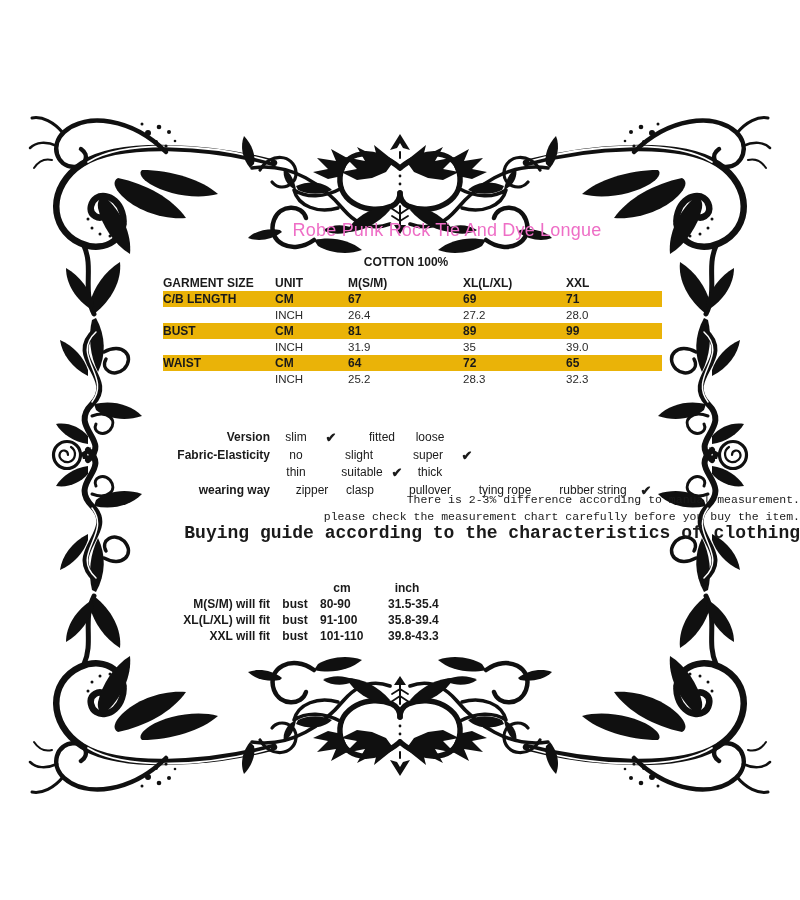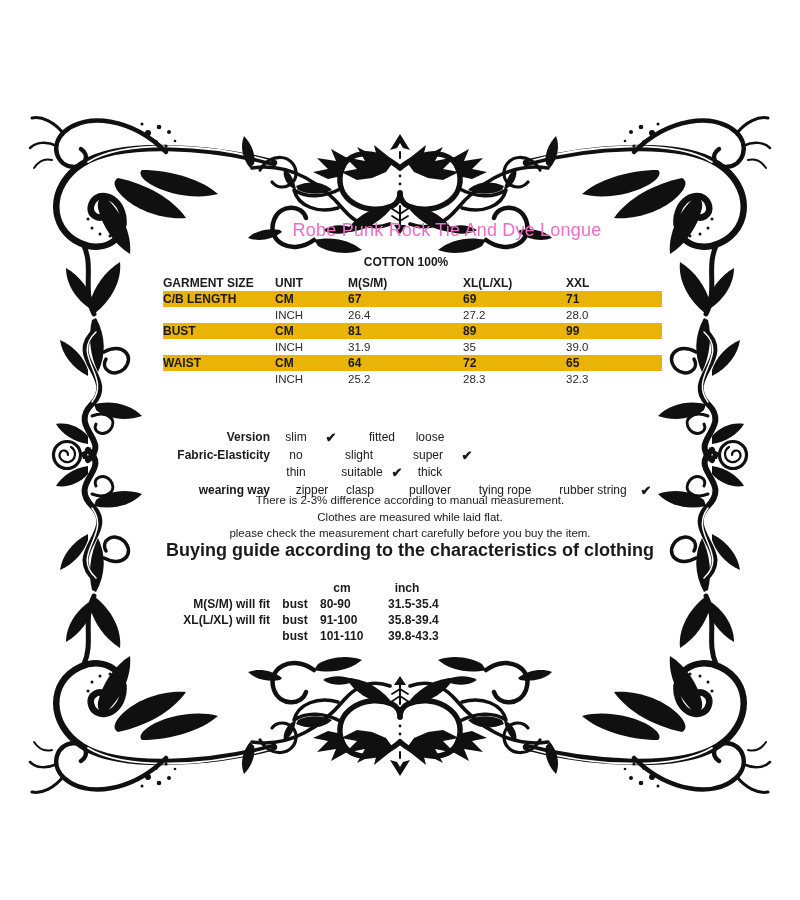--- a/index.html
+++ b/index.html
@@ -20,22 +20,22 @@
   .shade{background:#eab308;}
   .b{font-weight:bold;}
   .inchrow{color:#2a2a2a;font-size:11.5px;}
 
   .attrs{position:absolute;left:0;top:405px;width:800px;font-size:12px;margin-top:24px;}
   .arow{position:relative;height:17.5px;line-height:17.5px;}
   .alabel{position:absolute;left:0;width:270px;text-align:right;font-weight:bold;}
   .opt{position:absolute;transform:translateX(-50%);white-space:nowrap;}
   .chk{position:absolute;transform:translateX(-50%);font-weight:bold;font-size:13px;}
 
-  .notes{position:absolute;left:20px;top:492px;width:780px;text-align:center;
-         font-size:11.5px;line-height:16.5px;}
+  .notes{position:absolute;left:20px;top:492px;width:780px;text-align:right;
+         font-size:11.5px;line-height:16.5px;font-family:Liberation Mono, monospace;}
   .notes .strong{font-size:18px;font-weight:bold;}
 
   .fit{position:absolute;left:0;top:581px;width:800px;font-size:12px;font-weight:bold;}
   .frow{position:relative;height:16px;line-height:16px;}
   .frow.fhdr{height:15px;line-height:15px;}
   .flabel{position:absolute;left:0;width:250px;text-align:right;padding-left:20px;}
   .fpart{position:absolute;left:295px;transform:translateX(-50%);}
   .fcm{position:absolute;left:320px;}
   .finch{position:absolute;left:388px;text-align:right;}
   .fhcm{position:absolute;left:342px;transform:translateX(-50%);}
@@ -231,21 +231,20 @@
       <span class="opt" style="left:360px">clasp</span>
       <span class="opt" style="left:430px">pullover</span>
       <span class="opt" style="left:505px">tying rope</span>
       <span class="opt" style="left:593px">rubber string</span>
       <span class="chk" style="left:646px">✔</span>
     </div>
   </div>
 
   <div class="notes">
     <div>There is 2-3% difference according to manual measurement.</div>
-    <div>Clothes are measured while laid flat.</div>
     <div>please check the measurement chart carefully before you buy the item.</div>
     <div class="strong">Buying guide according to the characteristics of clothing</div>
   </div>
 
   <div class="fit">
     <div class="frow fhdr">
       <span class="fhcm">cm</span>
       <span class="fhinch">inch</span>
     </div>
     <div class="frow">
@@ -254,19 +253,20 @@
       <span class="fcm">80-90</span>
       <span class="finch">31.5-35.4</span>
     </div>
     <div class="frow">
       <span class="flabel">XL(L/XL) will fit</span>
       <span class="fpart">bust</span>
       <span class="fcm">91-100</span>
       <span class="finch">35.8-39.4</span>
     </div>
     <div class="frow">
+      <span class="flabel">XXL will fit</span>
       <span class="fpart">bust</span>
       <span class="fcm">101-110</span>
       <span class="finch">39.8-43.3</span>
     </div>
   </div>
 
 </div>
 
 </body></html>

